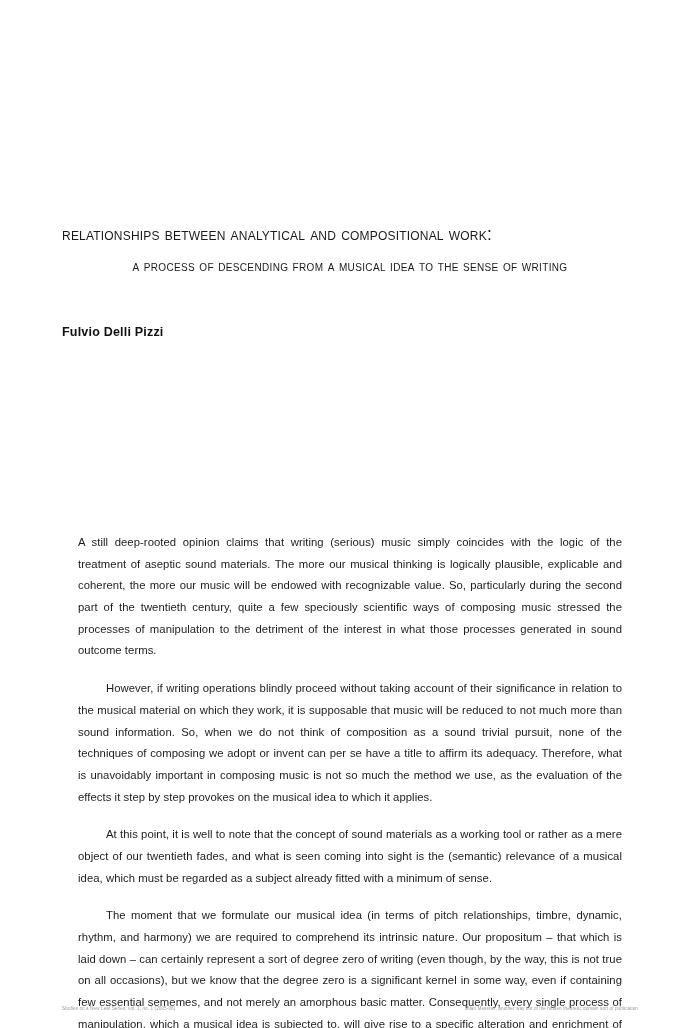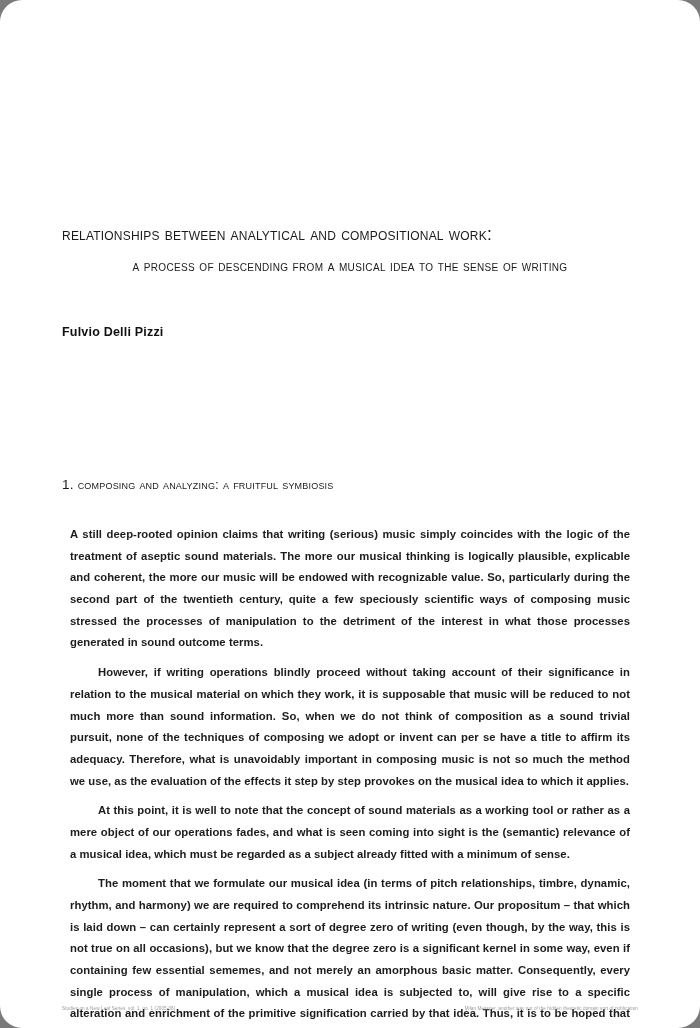--- a/index.html
+++ b/index.html
@@ -12,21 +12,20 @@
     height: 1028px;
     font-family: "Liberation Sans", sans-serif;
   }
   .page {
     position: relative;
     width: 700px;
     height: 1028px;
     background: #ffffff;
     box-sizing: border-box;
     overflow: hidden;
-    border-radius: 22px;
   }
   .page-inner {
     position: absolute;
     left: 62px;
     top: 0;
     width: 576px;
     height: 1028px;
   }
   .title {
     position: absolute;
@@ -89,22 +88,21 @@
     top: 516px;
     left: 0;
     width: 576px;
     font-size: 11.3px;
     line-height: 1.92;
     color: #1c1c1c;
     text-align: justify;
     letter-spacing: 0.05px;
   }
   .body p {
-    margin: 8px;
-    font-weight: bold;
+    margin: 16px;
   }
   .body p.indent {
     text-indent: 28px;
   }
   .footer {
     position: absolute;
     bottom: 8px;
     left: 62px;
     width: 576px;
     height: 14px;
@@ -131,29 +129,25 @@
 
 <div class="page">
   <div class="page-inner">
 
     <h1 class="title">Relationships between analytical and compositional work:</h1>
 
     <div class="subtitle">A process of descending from a musical idea to the sense of writing</div>
 
     <div class="author">Fulvio Delli Pizzi</div>
 
-    <div class="section-heading">
-      <span class="num">1.</span>
-      <span class="txt">Composing and analyzing: a fruitful symbiosis</span>
-    </div>
 
     <div class="body">
       <p>A still deep-rooted opinion claims that writing (serious) music simply coincides with the logic of the treatment of aseptic sound materials. The more our musical thinking is logically plausible, explicable and coherent, the more our music will be endowed with recognizable value. So, particularly during the second part of the twentieth century, quite a few speciously scientific ways of composing music stressed the processes of manipulation to the detriment of the interest in what those processes generated in sound outcome terms.</p>
       <p class="indent">However, if writing operations blindly proceed without taking account of their significance in relation to the musical material on which they work, it is supposable that music will be reduced to not much more than sound information. So, when we do not think of composition as a sound trivial pursuit, none of the techniques of composing we adopt or invent can per se have a title to affirm its adequacy. Therefore, what is unavoidably important in composing music is not so much the method we use, as the evaluation of the effects it step by step provokes on the musical idea to which it applies.</p>
-      <p class="indent">At this point, it is well to note that the concept of sound materials as a working tool or rather as a mere object of our operations fades, and what is seen coming into sight is the (semantic) relevance of a musical idea, which must be regarded as a subject already fitted with a minimum of sense.</p>
+      <p class="indent">At this point, it is well to note that the concept of sound materials as a working tool or rather as a mere object of our twentieth fades, and what is seen coming into sight is the (semantic) relevance of a musical idea, which must be regarded as a subject already fitted with a minimum of sense.</p>
       <p class="indent">The moment that we formulate our musical idea (in terms of pitch relationships, timbre, dynamic, rhythm, and harmony) we are required to comprehend its intrinsic nature. Our propositum – that which is laid down – can certainly represent a sort of degree zero of writing (even though, by the way, this is not true on all occasions), but we know that the degree zero is a significant kernel in some way, even if containing few essential sememes, and not merely an amorphous basic matter. Consequently, every single process of manipulation, which a musical idea is subjected to, will give rise to a specific alteration and enrichment of the primitive signification carried by that idea. Thus, it is to be hoped that every act of composing will involve our awareness and choice of the direction which music goes in, so that it does not become senseless.</p>
     </div>
 
   </div>
 
   <div class="footer">
     <span class="left">Studies on a New Leaf Series, vol. 1, no. 1 (2005-06)</span>
     <span class="right">Milan Messner, another way out of the hidden theoretic domain sort of publication</span>
   </div>
 </div>

